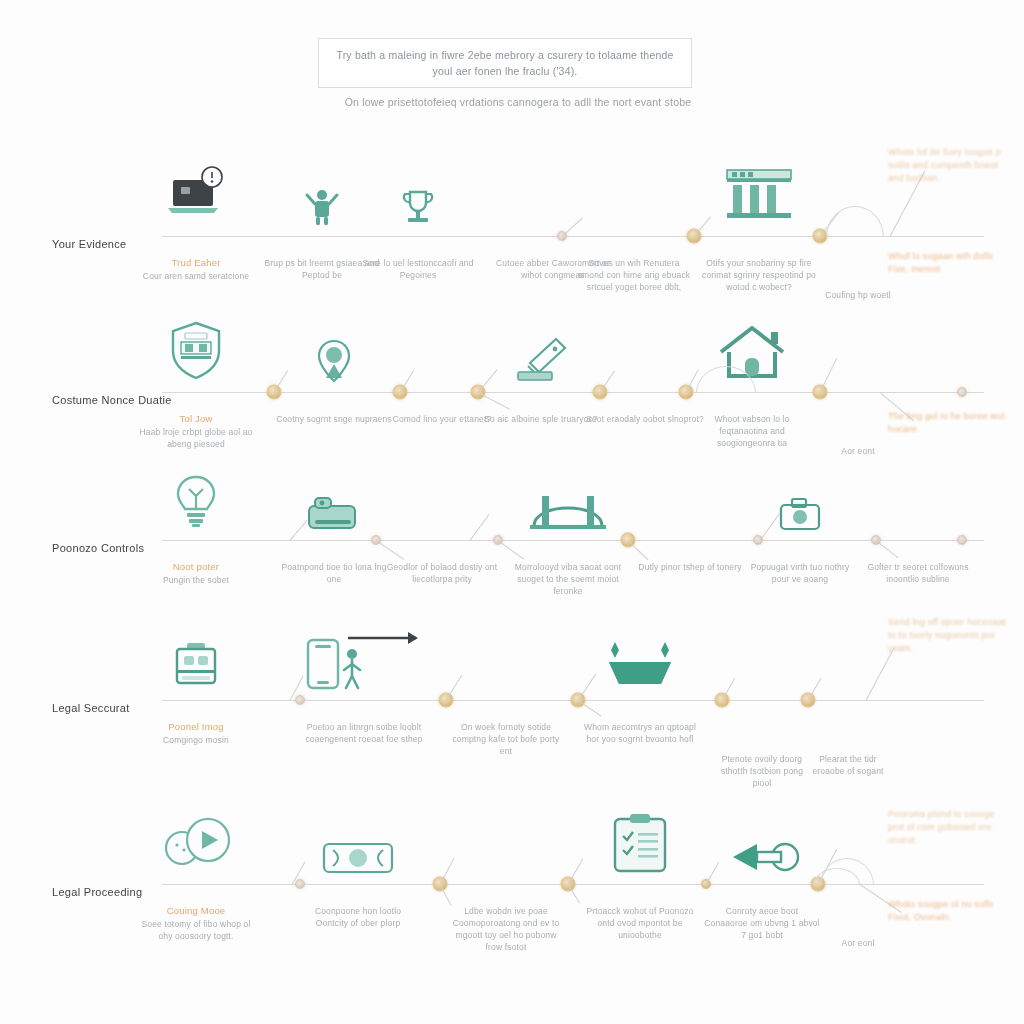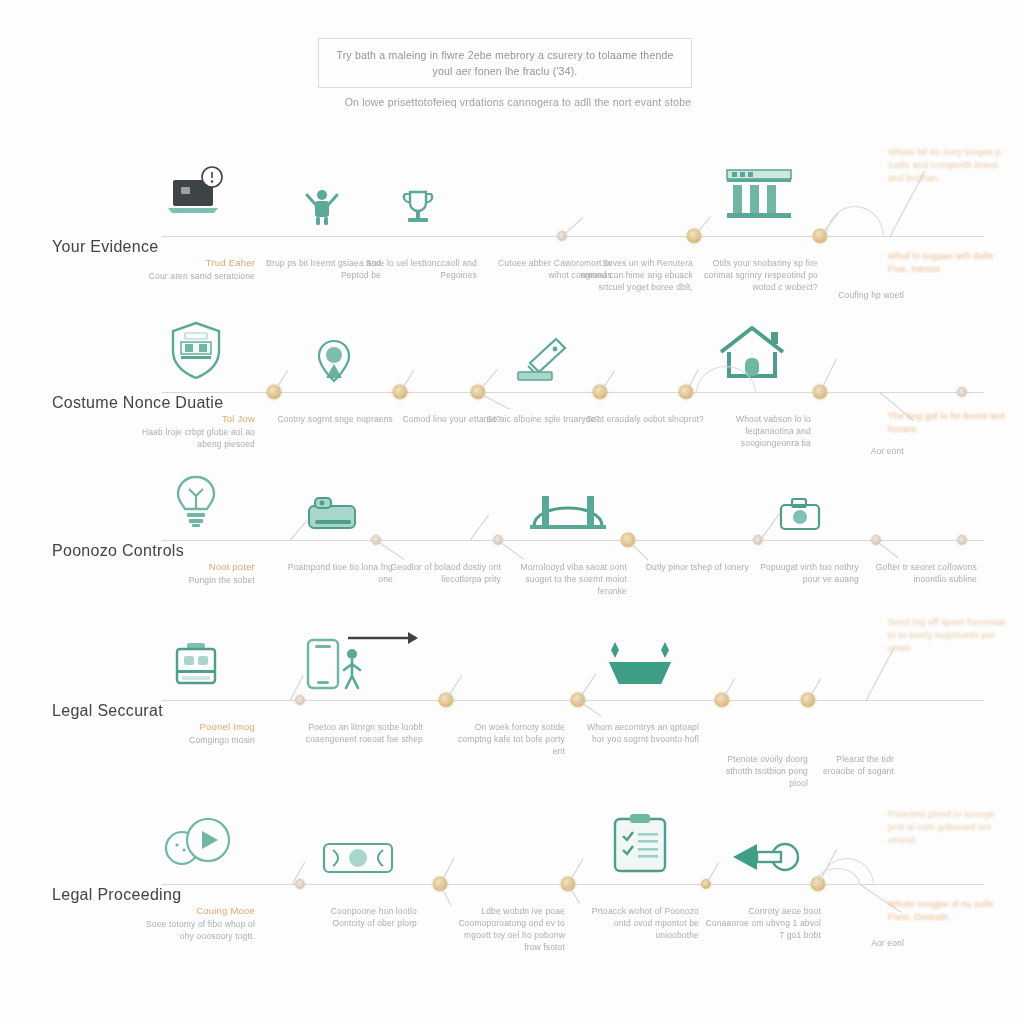--- a/index.html
+++ b/index.html
@@ -33,21 +33,21 @@
   .row{position:absolute;left:0;width:1024px;}
   .axis{
     position:absolute;left:40px;width:944px;height:1px;
     background:#d8d8d8;top:0px;
   }
   .axis-gap{
     position:absolute;height:3px;background:#fdfdfd;top:-1px;
   }
   .row-label{
     position:absolute;left:52px;transform:translateY(2px);
-    font-size:16px;color:#3f4448;letter-spacing:.3px;
+    font-size:11px;color:#3f4448;letter-spacing:.3px;
     filter:blur(0.55px);white-space:nowrap;
   }
 
   
   .node{
     position:absolute;width:13px;height:13px;border-radius:50%;
     background:radial-gradient(circle at 40% 35%, #f3e3c4 0%, #e0c48d 55%, #c9a968 100%);
     border:1px solid #d9bd86;
     transform:translate(-50%,-50%);
     box-shadow:0 0 3px rgba(220,190,140,.55);
@@ -74,21 +74,21 @@
 
   
   .icon{
     position:absolute;transform:translate(-50%,-100%);
     filter:blur(0.35px);
   }
 
   
   .item{
     position:absolute;transform:translateX(-50%);
-    text-align:right;width:118px;
+    text-align:center;width:118px;
     filter:blur(0.75px);
   }
   .item .t{
     font-size:9.5px;line-height:13px;color:#e0a86a;letter-spacing:.2px;
     display:block;margin-bottom:1px;
   }
   .item .d{
     font-size:8.5px;line-height:12px;color:#a8aeb1;letter-spacing:.15px;
     display:block;
   }

